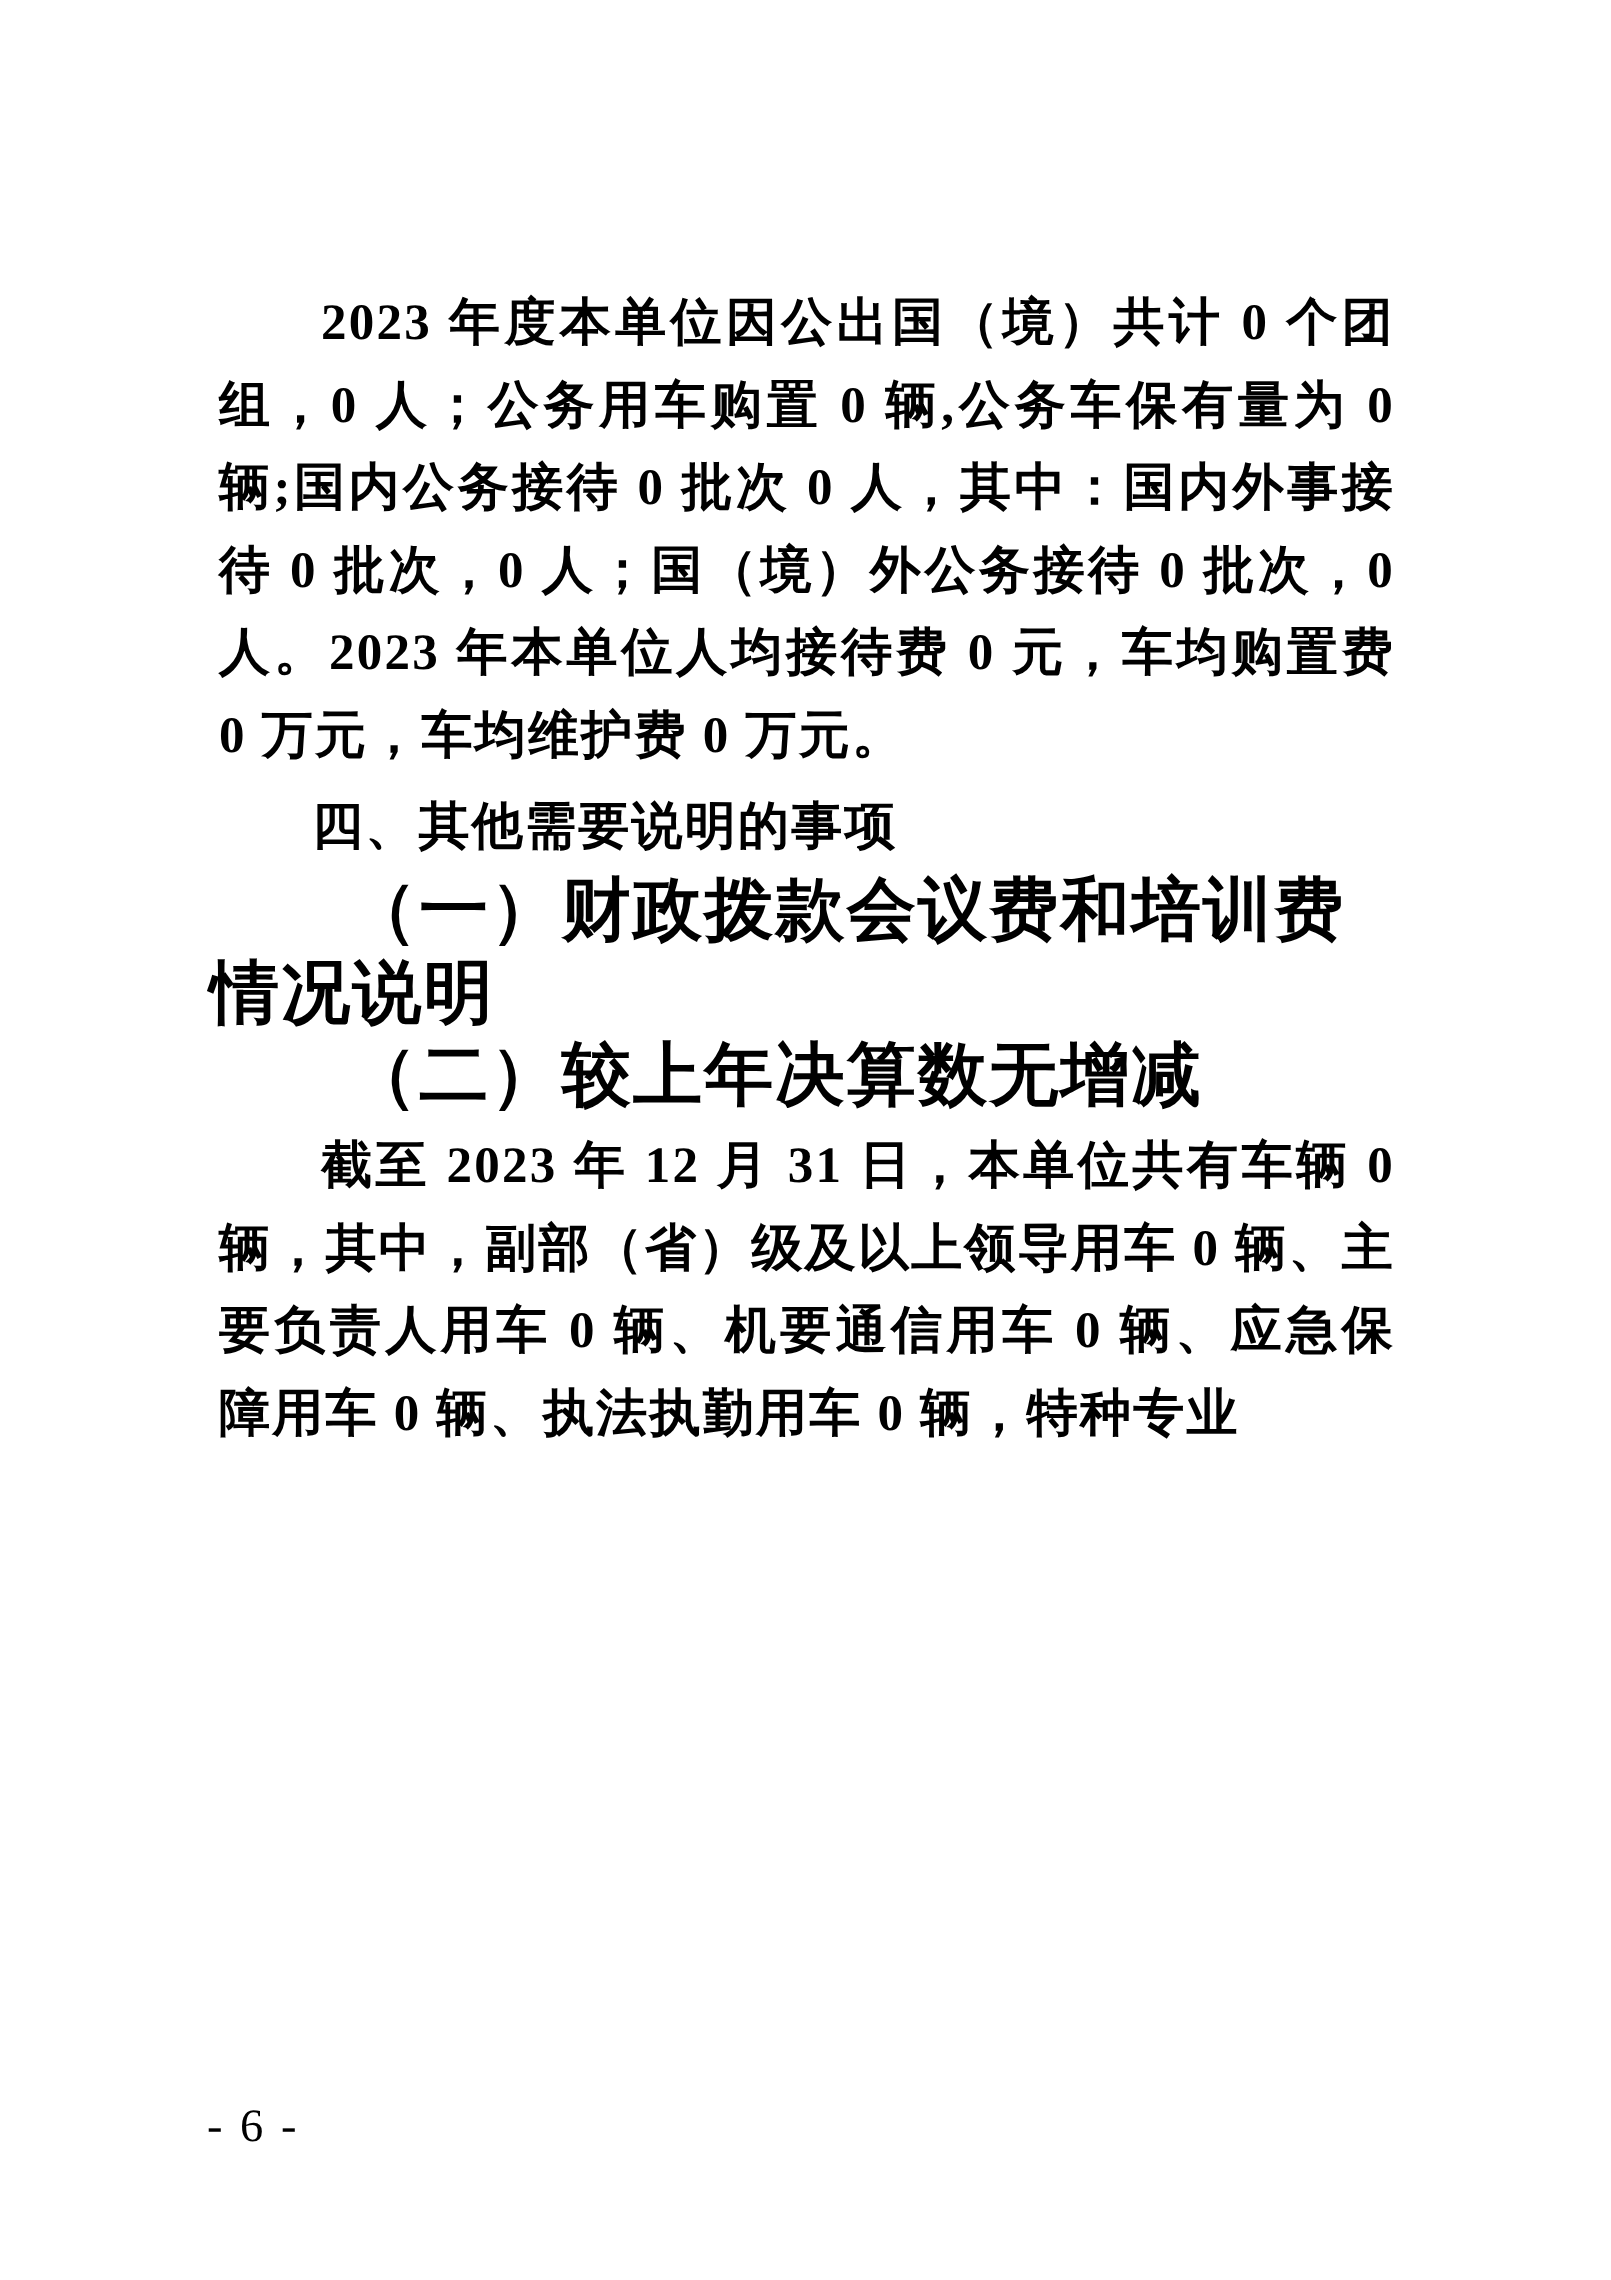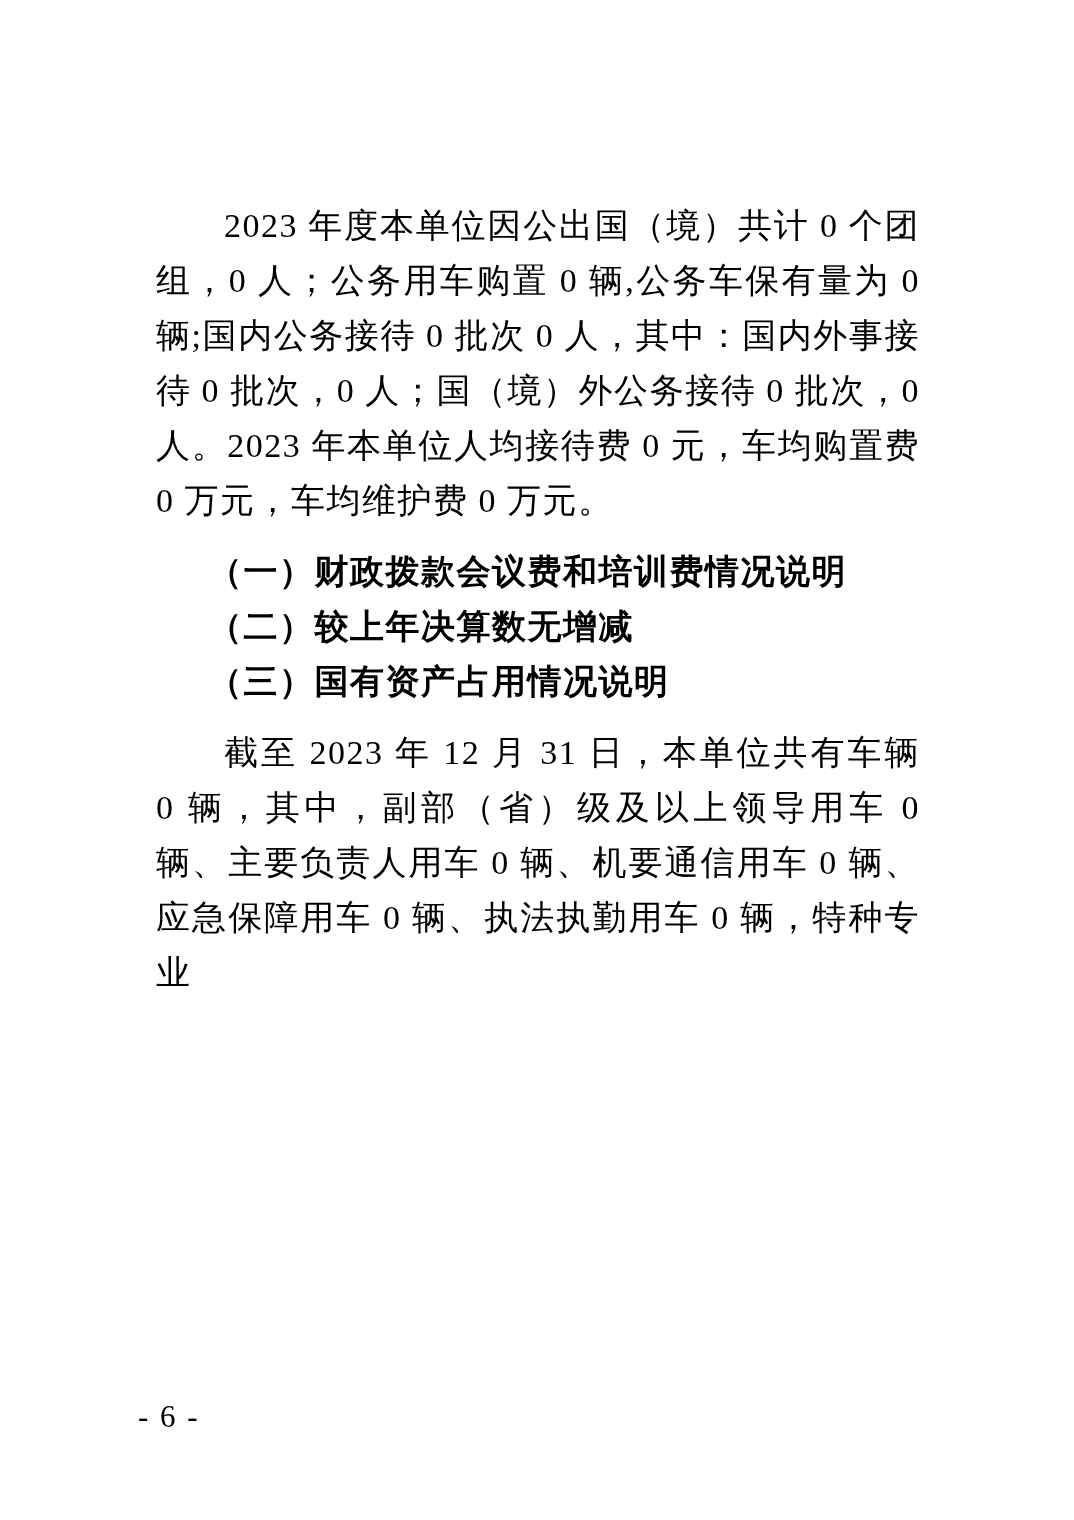--- a/index.html
+++ b/index.html
@@ -16,67 +16,68 @@
     font-family: "Liberation Serif", "DejaVu Serif", serif;
     overflow: hidden;
   }
   .content {
     position: absolute;
     left: 140px;
     top: 182px;
     width: 796px;
   }
   .body-para {
-    margin: 16px;
+    margin: 6px;
     font-size: 34px;
     line-height: 55px;
     letter-spacing: 1.5px;
     text-align: justify;
     text-justify: inter-character;
     text-indent: 2em;
     word-break: break-all;
+    font-weight: bold;
   }
   .section-heading {
     margin: 0;
     font-family: "Liberation Sans", "DejaVu Sans", sans-serif;
     font-weight: bold;
     font-size: 34px;
     line-height: 55px;
     letter-spacing: 1.5px;
     text-indent: 2em;
   }
   .sub-heading {
     margin: 0;
-    font-size: 34px;
+    font-size: 46px;
     line-height: 55px;
     letter-spacing: 1.5px;
     text-indent: 2em;
   }
   .page-footer {
     position: absolute;
     left: 138px;
     top: 1397px;
     font-size: 31px;
     line-height: 40px;
     letter-spacing: 2px;
   }
 </style>
 </head>
 <body>
 
 <div class="page">
   <div class="content">
     <p class="body-para">2023 年度本单位因公出国（境）共计 0 个团组，0 人；公务用车购置 0 辆,公务车保有量为 0 辆;国内公务接待 0 批次 0 人，其中：国内外事接待 0 批次，0 人；国（境）外公务接待 0 批次，0 人。2023 年本单位人均接待费 0 元，车均购置费 0 万元，车均维护费 0 万元。</p>
 
+    <h2 class="section-heading">四、其他需要说明的事项</h2>
 
     <h3 class="sub-heading">（一）财政拨款会议费和培训费情况说明</h3>
 
 
     <h3 class="sub-heading">（二）较上年决算数无增减</h3>
 
 
-    <h3 class="sub-heading">（三）国有资产占用情况说明</h3>
 
     <p class="body-para">截至 2023 年 12 月 31 日，本单位共有车辆 0 辆，其中，副部（省）级及以上领导用车 0 辆、主要负责人用车 0 辆、机要通信用车 0 辆、应急保障用车 0 辆、执法执勤用车 0 辆，特种专业</p>
   </div>
 
   <div class="page-footer">- 6 -</div>
 </div>
 
 </body></html>

